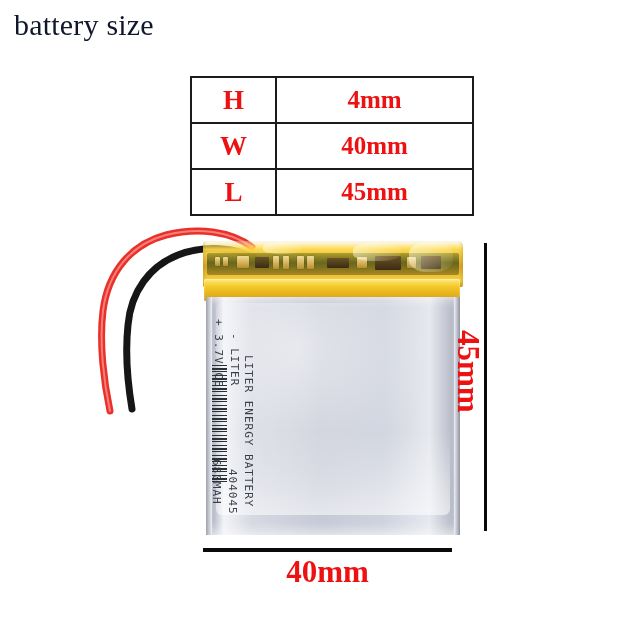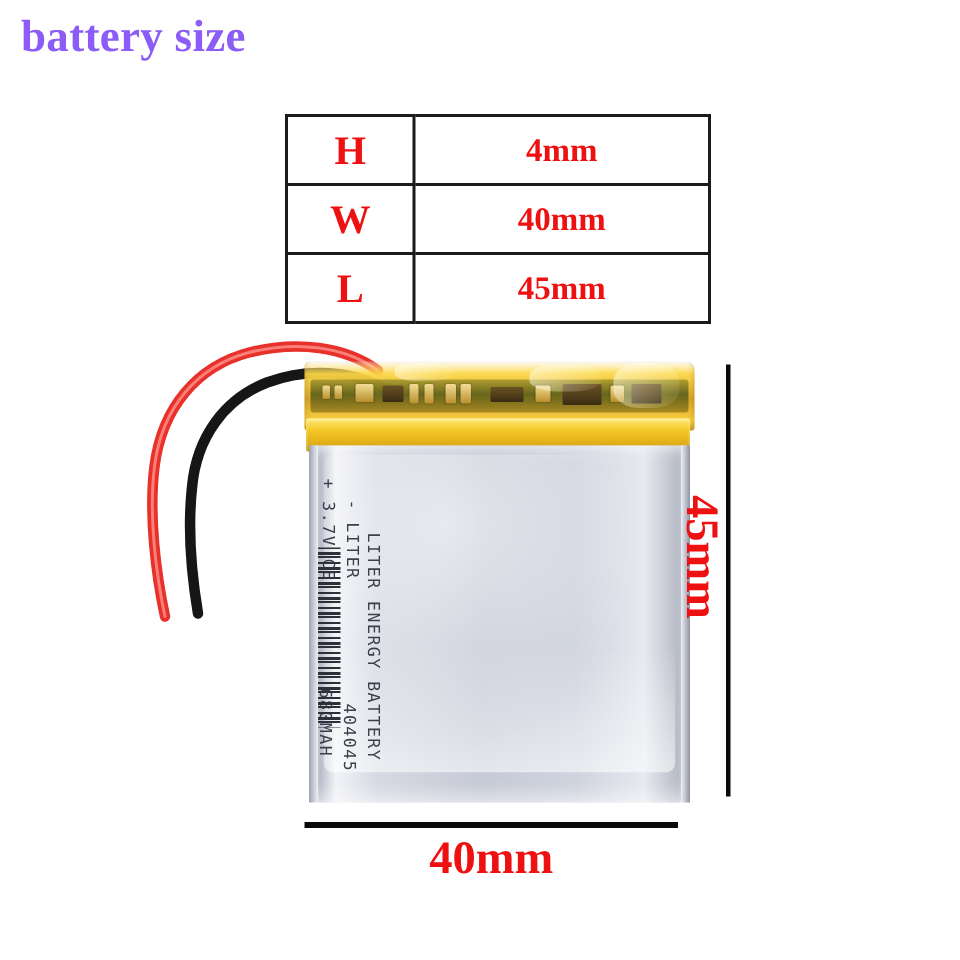--- a/index.html
+++ b/index.html
@@ -14,23 +14,23 @@
     overflow: hidden;
     font-family: "Liberation Serif", serif;
   }
 
   
   #page-title {
     position: absolute;
     left: 14px;
     top: 8px;
     font-family: "Liberation Serif", serif;
-    font-weight: bold;
+    font-weight: normal;
     font-size: 30px;
-    color: #8b5cf6;
+    color: #0f172a;
     letter-spacing: 0.2px;
     white-space: nowrap;
   }
 
   
   #spec-table {
     position: absolute;
     left: 190px;
     top: 76px;
     width: 284px;
@@ -46,21 +46,21 @@
     font-family: "Liberation Serif", serif;
     font-weight: bold;
     color: #ee1111;
     padding: 0;
   }
   #spec-table td.k {
     width: 83px;
     font-size: 27px;
   }
   #spec-table td.v {
-    font-size: 22px;
+    font-size: 25px;
   }
 
   
   #battery-scene {
     position: absolute;
     left: 0;
     top: 225px;
     width: 640px;
     height: 340px;
   }

